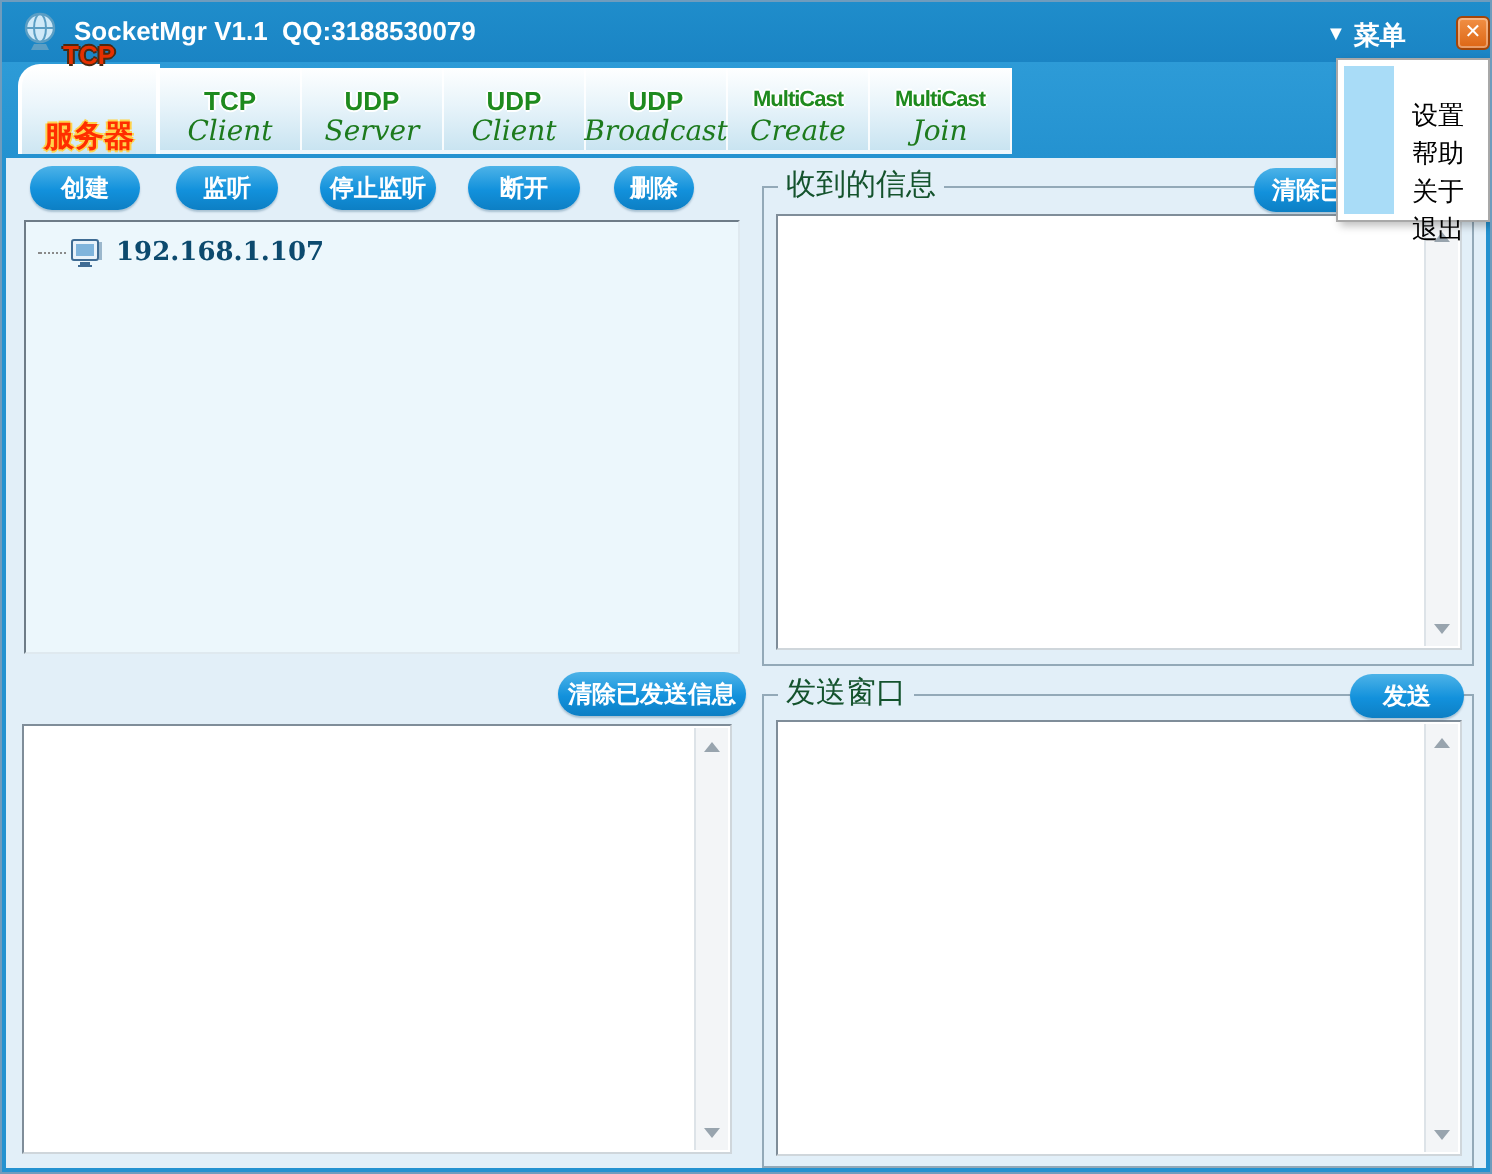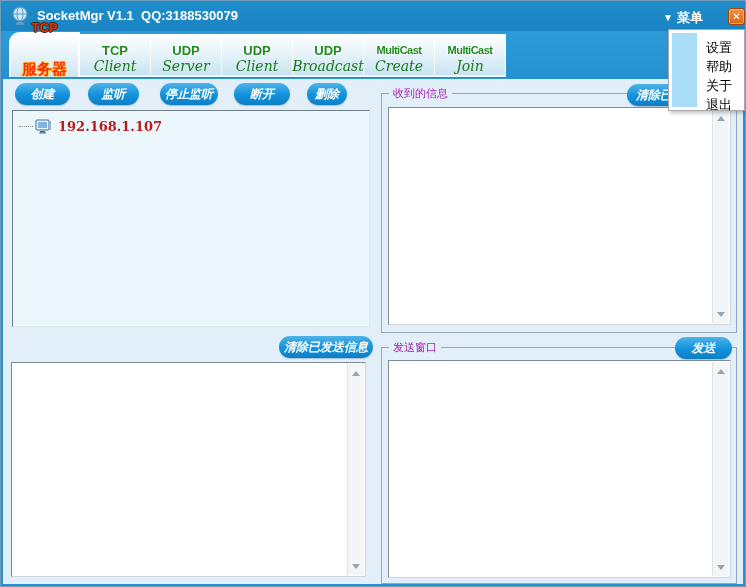--- a/index.html
+++ b/index.html
@@ -44,48 +44,48 @@
     font-weight:bold;font-size:15px;color:#ff2e00;
     text-shadow:1px 0 var(--selected-tab-yellow,#ffd24a),-1px 0 var(--selected-tab-yellow,#ffd24a),0 1px var(--selected-tab-yellow,#ffd24a),0 -1px var(--selected-tab-yellow,#ffd24a);margin-top:25px;}
   
   .content-bg{position:absolute;left:2px;right:2px;top:78px;bottom:2px;
     background:var(--content-bg,#e2eff8);}
   
   .pill{position:absolute;height:22px;box-sizing:border-box;border:none;border-radius:11px;
     background:linear-gradient(180deg,#4db3e8 0%,var(--button-blue,#1291dc) 55%,#0d7fc4 100%);
     color:#fff;font-size:12px;font-weight:bold;text-align:center;line-height:22px;
     cursor:pointer;box-shadow:0 1px 1px rgba(0,60,100,0.25);padding:0;
-    font-family:"Liberation Sans","DejaVu Sans",sans-serif;font-style:italic;}
+    font-family:"Liberation Sans","DejaVu Sans",sans-serif;}
   
   .sunken{position:absolute;background:#fff;box-sizing:border-box;border:1px solid;
     border-color:#7f8d99 #cfd6db #cfd6db #7f8d99;}
   .tree{background:#ecf7fc;border-color:#6e7c87 #dfe9ef #dfe9ef #6e7c87;}
   .tree-item{display:flex;align-items:center;padding:8px 4px 0 6px;cursor:default;}
   .tree-dots{width:14px;height:0;border-top:1px dotted #8a8a8a;margin-right:2px;}
   .tree-icon{width:17px;height:15px;margin-right:6px;}
-  .tree-label{font-size:13px;font-weight:bold;color:#b91c1c;font-family:"DejaVu Serif","Liberation Serif",serif;}
+  .tree-label{font-size:13px;font-weight:bold;color:#0c4a6e;font-family:"DejaVu Serif","Liberation Serif",serif;}
   .text-content{position:absolute;left:3px;top:2px;right:20px;bottom:2px;overflow:hidden;
     font-size:12px;color:#000;white-space:pre-wrap;}
   
   .scrollbar{position:absolute;top:1px;bottom:1px;right:1px;width:16px;background:#f3f5f7;
     border-left:1px solid #dde3e8;cursor:default;}
   .sb-btn{position:absolute;left:0;right:0;height:16px;display:flex;align-items:center;justify-content:center;}
   .sb-btn.up{top:1px}.sb-btn.down{bottom:1px}
   .tri-up{width:0;height:0;border-left:4px solid transparent;border-right:4px solid transparent;
     border-bottom:5px solid #98a4ae;}
   .tri-down{width:0;height:0;border-left:4px solid transparent;border-right:4px solid transparent;
     border-top:5px solid #98a4ae;}
   
   .groupbox{position:absolute;border:1px solid #93a9b8;box-sizing:border-box;}
   .group-label{position:absolute;top:-9px;left:7px;background:var(--content-bg,#e2eff8);
-    padding:0 4px;font-size:11px;color:#a21caf;line-height:16px;}
+    padding:0 4px;font-size:15px;color:#14532d;line-height:16px;}
   
   .menu-panel{position:absolute;left:667px;top:28px;width:77px;height:82px;background:#fff;
     border:1px solid #a8a8a8;box-sizing:border-box;z-index:100;
-    box-shadow:2px 2px 4px rgba(0,0,0,0.25);padding-top:8px;}
+    box-shadow:2px 2px 4px rgba(0,0,0,0.25);padding-top:18px;}
   .menu-gutter{position:absolute;left:3px;top:3px;bottom:3px;width:25px;
     background:var(--menu-gutter-blue,#a9dcf7);}
   .menu-item{position:relative;height:19px;line-height:19px;padding-left:37px;font-size:13px;
     color:#000;cursor:pointer;}
 </style>
 </head>
 <body>
 
 <div class="window">
 

